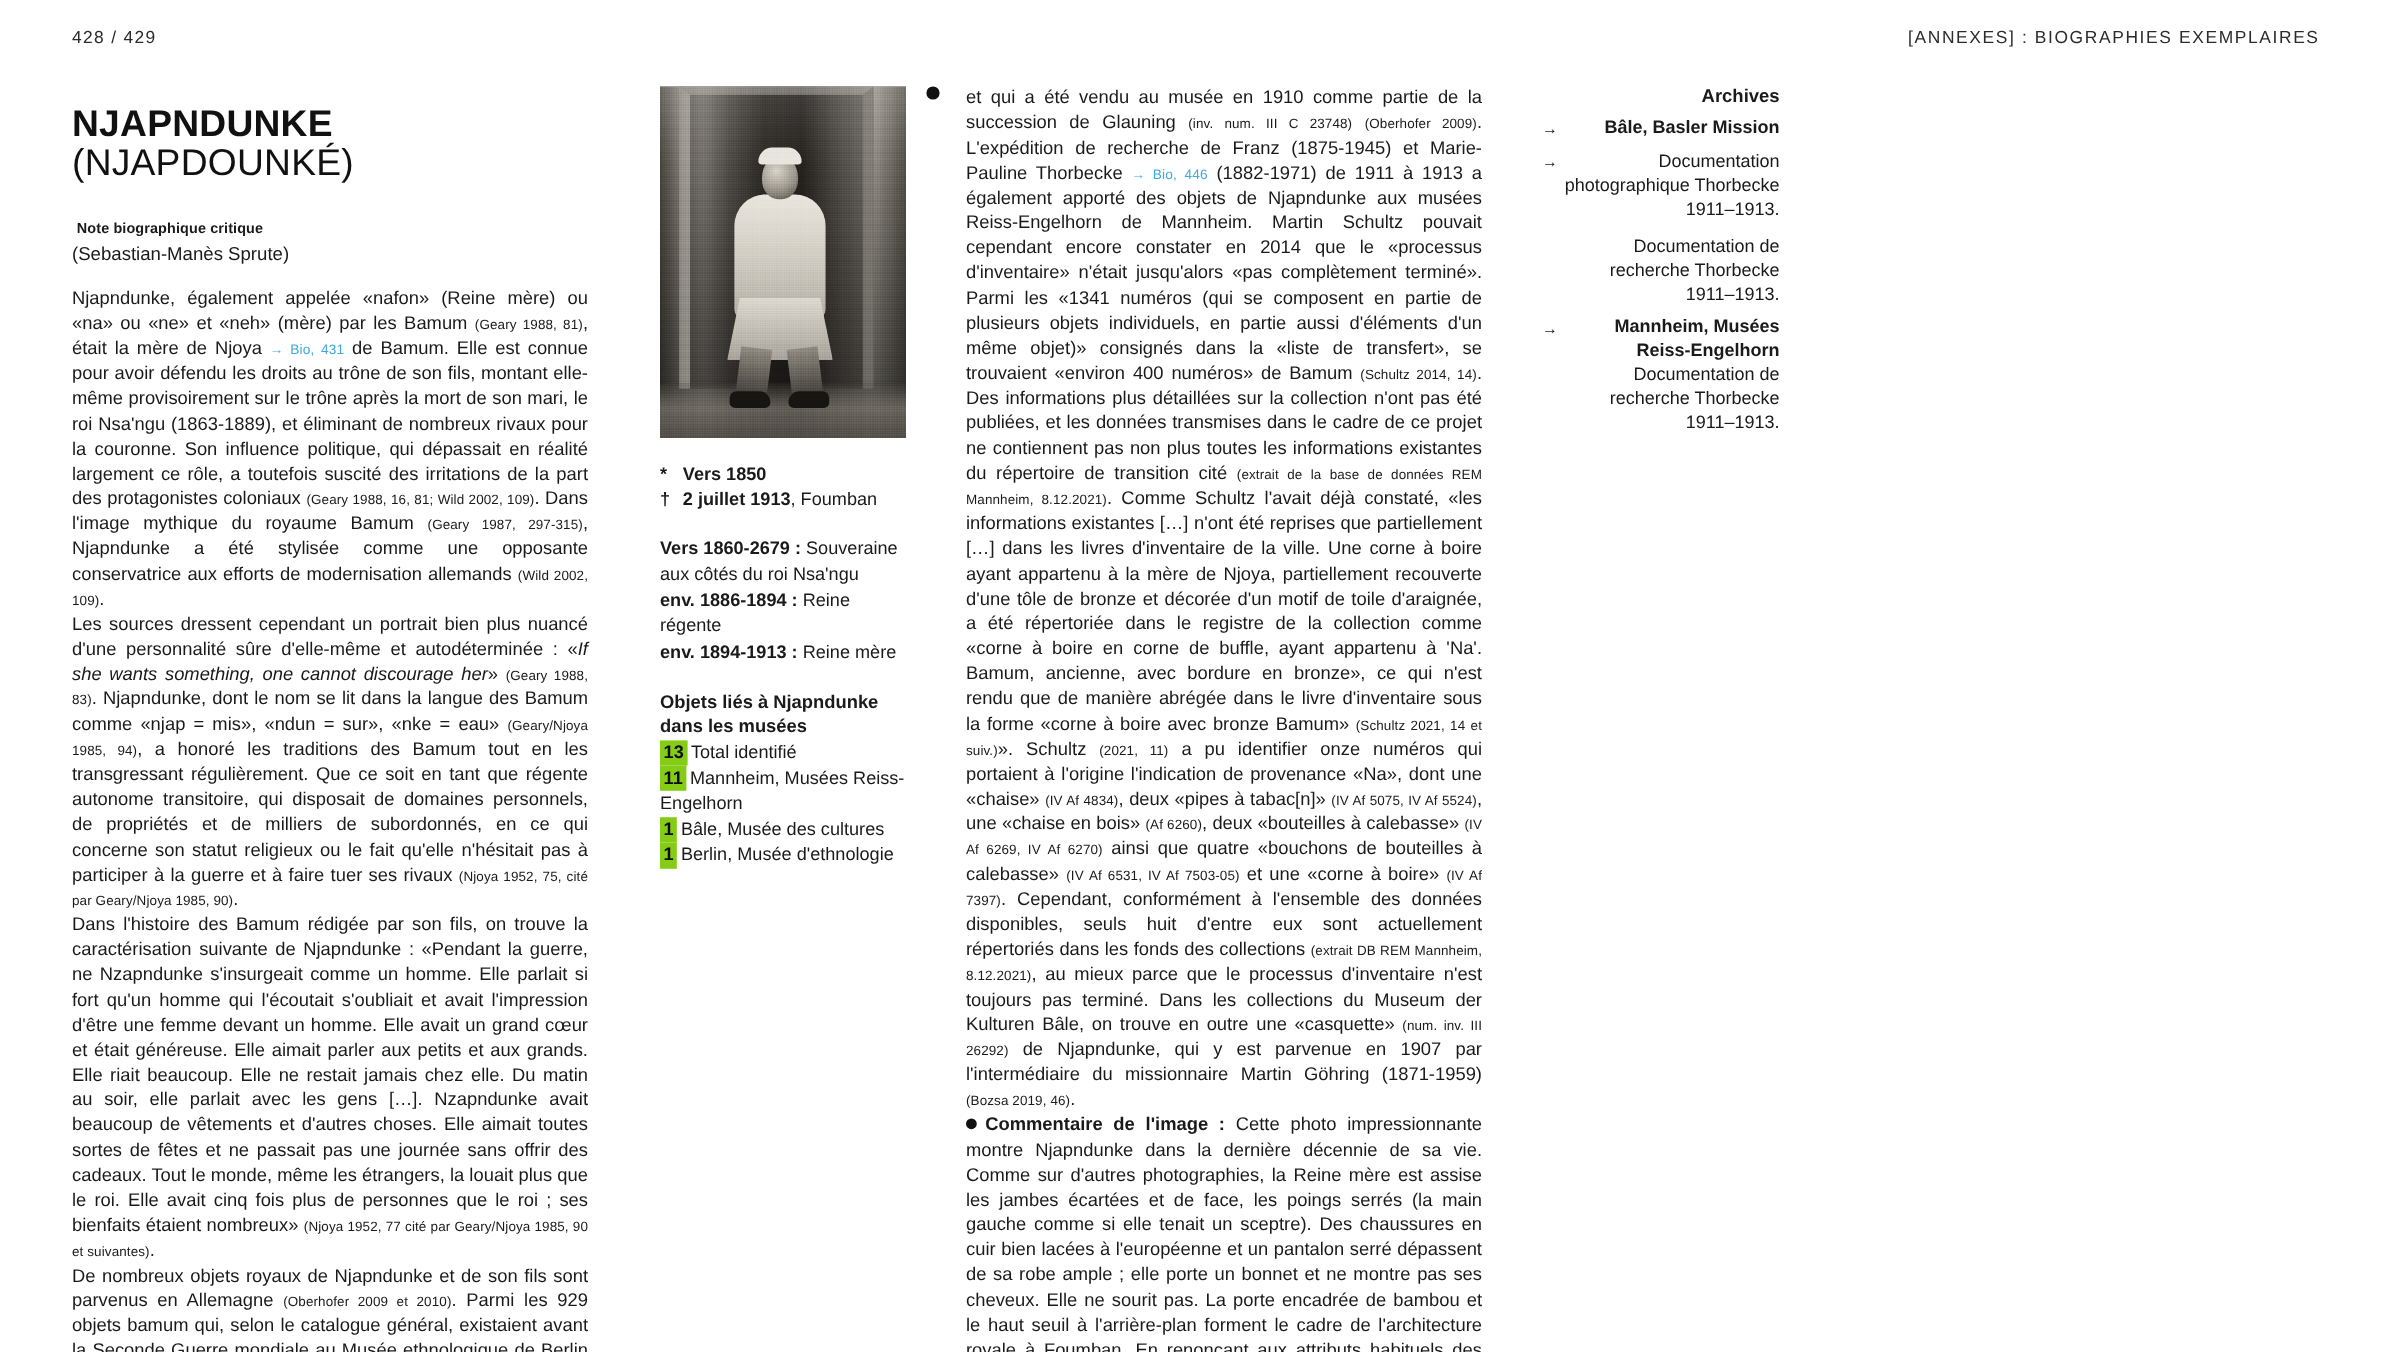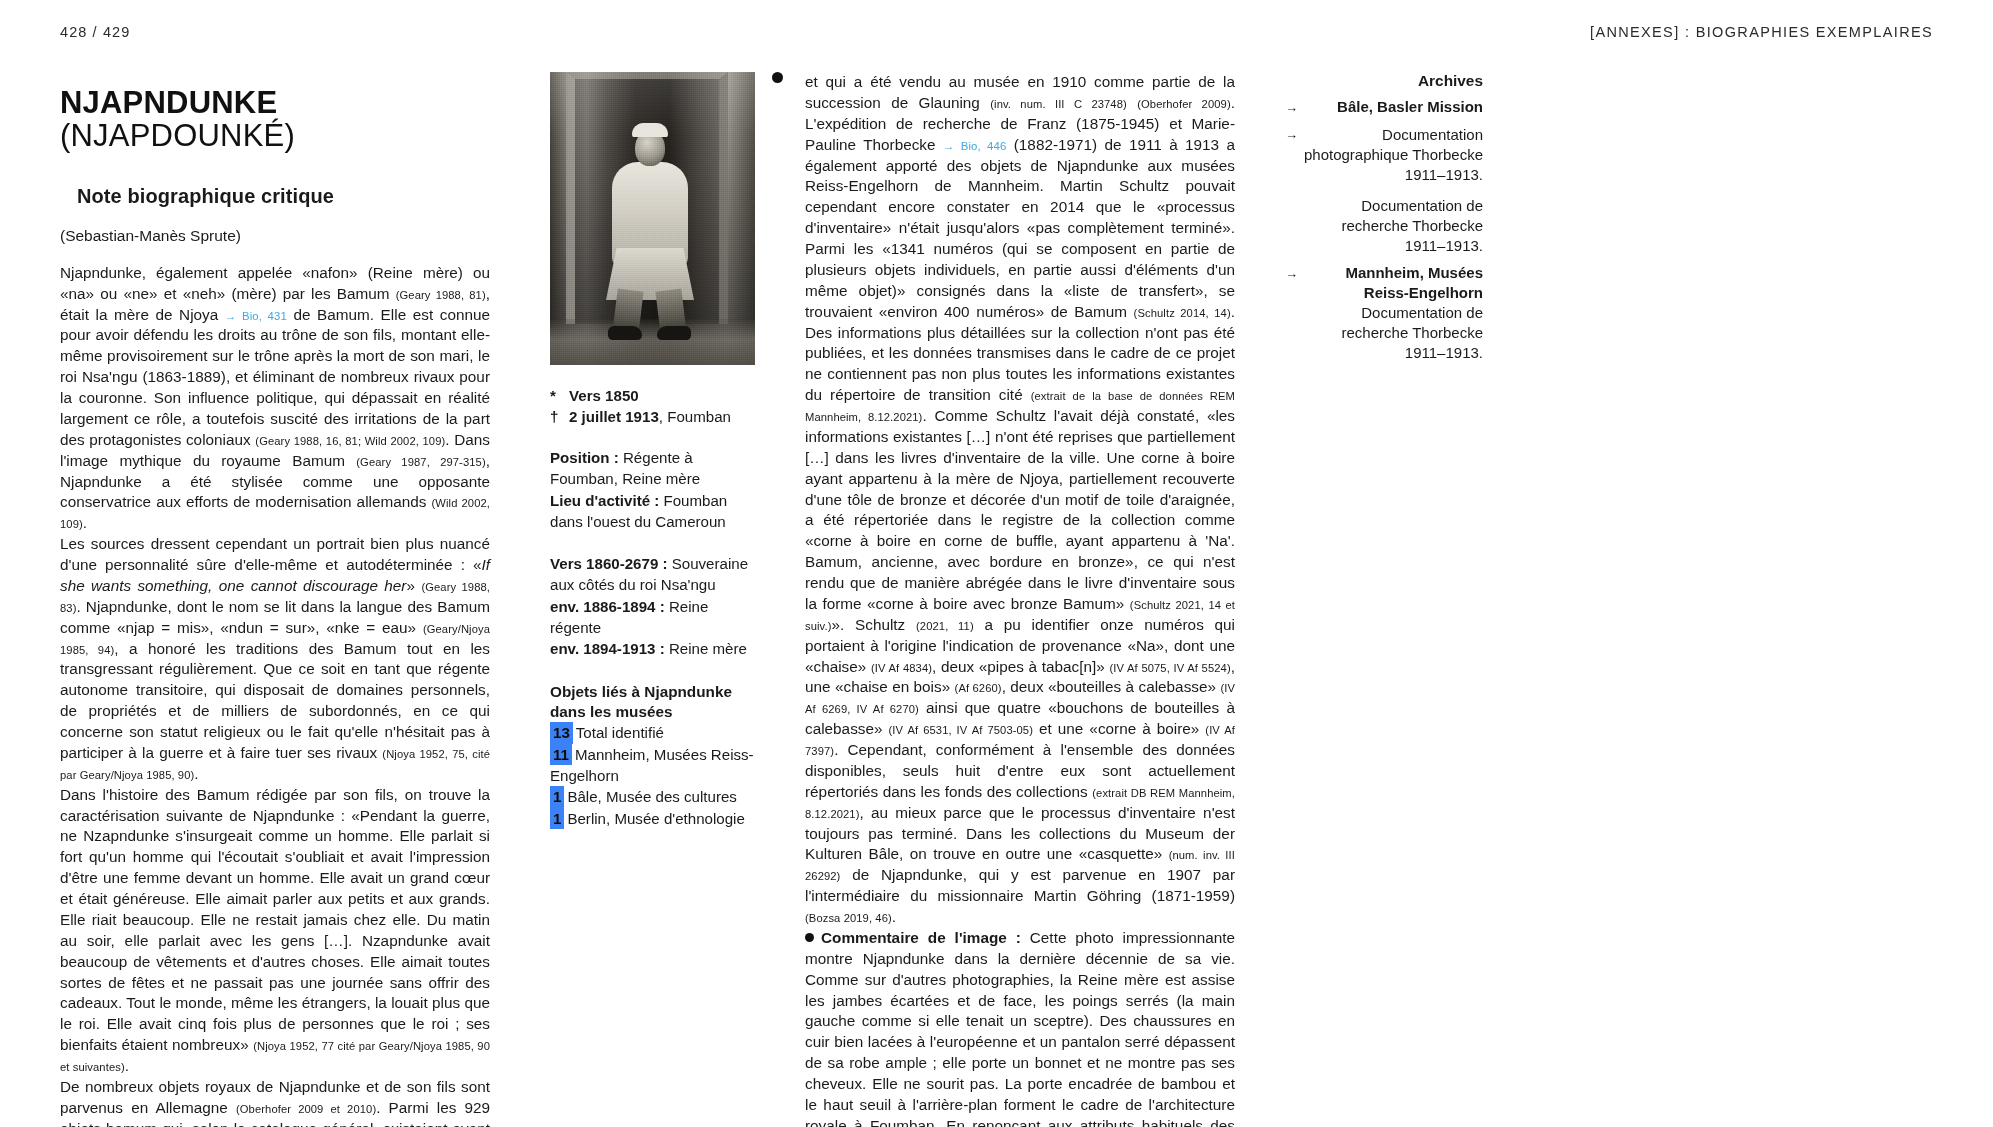--- a/index.html
+++ b/index.html
@@ -47,23 +47,23 @@
     font-size: 31px;
     line-height: 1.08;
     margin: 14px 0 30px 0;
     letter-spacing: 0.2px;
     color: #111;
   }
   .title .bold { font-weight: 700; }
   .title .light { font-weight: 400; }
 
   h2.subhead {
-    font-size: 20px;
+    font-size: 12px;
     font-weight: 700;
-    margin: 17px;
+    margin: 4px;
     line-height: 1.3;
     letter-spacing: 0.1px;
   }
   .byline {
     font-size: 15.5px;
     font-weight: 400;
     margin: 0 0 16px 0;
     line-height: 1.35;
   }
 
@@ -183,21 +183,21 @@
   .facts-block b { font-weight: 700; }
 
   .objects-head {
     font-size: 15.3px;
     font-weight: 700;
     line-height: 1.32;
     margin-top: 22px;
   }
   .obj-row { font-size: 15.1px; line-height: 1.42; }
   .count {
-    background: #3b82f6;
+    background: #84cc16;
     color: #0d0d0d;
     font-weight: 700;
     padding: 0 3px;
     margin-right: 3px;
     display: inline-block;
     min-width: 13px;
     text-align: center;
   }
 
   
@@ -276,30 +276,20 @@
         <div class="fact-line">
           <span class="fact-sym">*</span>
           <span>Vers 1850</span>
         </div>
         <div class="fact-line">
           <span class="fact-sym">†</span>
           <span><span>2 juillet 1913</span><span class="thin">, Foumban</span></span>
         </div>
       </div>
 
-      <div class="facts-block">
-        <div class="obj-row">
-          <b>Position :</b>
-          <span>Régente à Foumban, Reine mère</span>
-        </div>
-        <div class="obj-row">
-          <b>Lieu d'activité :</b>
-          <span>Foumban dans l'ouest du Cameroun</span>
-        </div>
-      </div>
 
       <div class="facts-block">
         <div class="obj-row">
           <b>Vers 1860-2679 :</b>
           <span>Souveraine aux côtés du roi Nsa'ngu</span>
         </div>
         <div class="obj-row">
           <b>env. 1886-1894 :</b>
           <span>Reine régente</span>
         </div>

